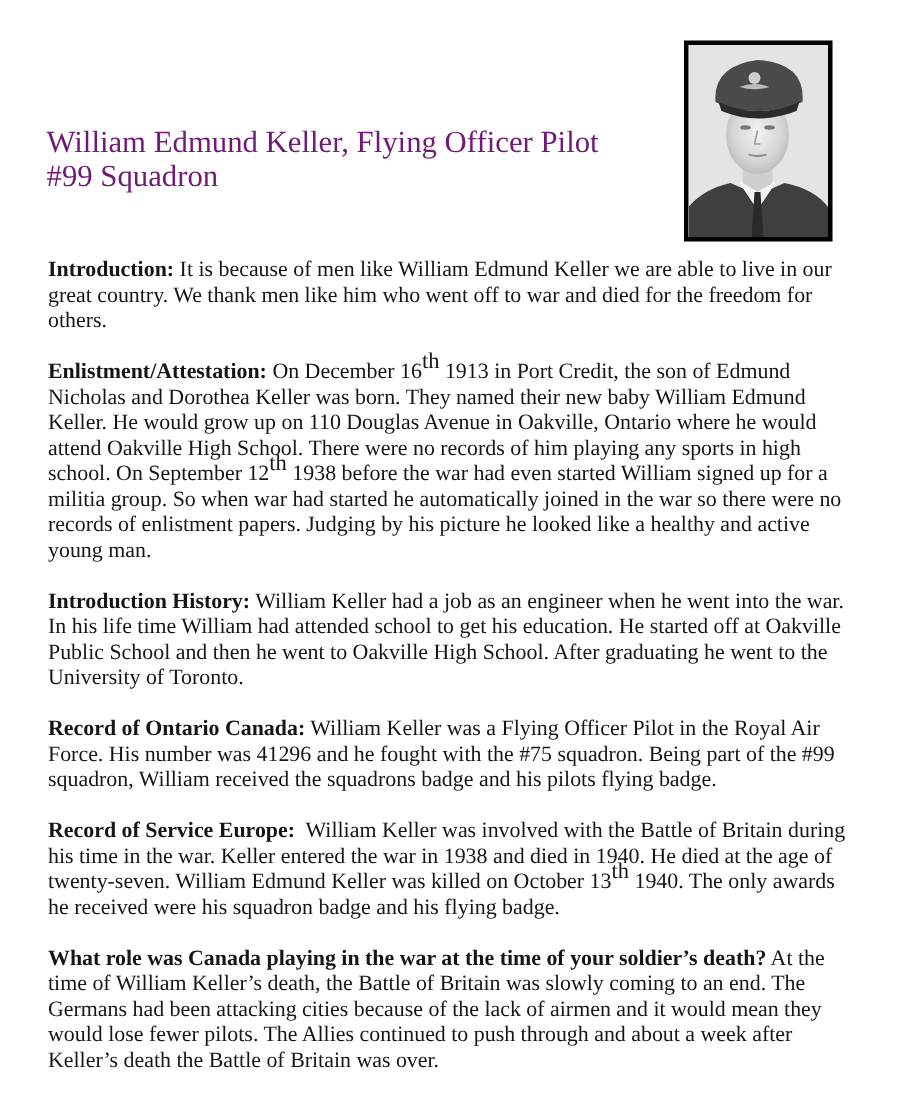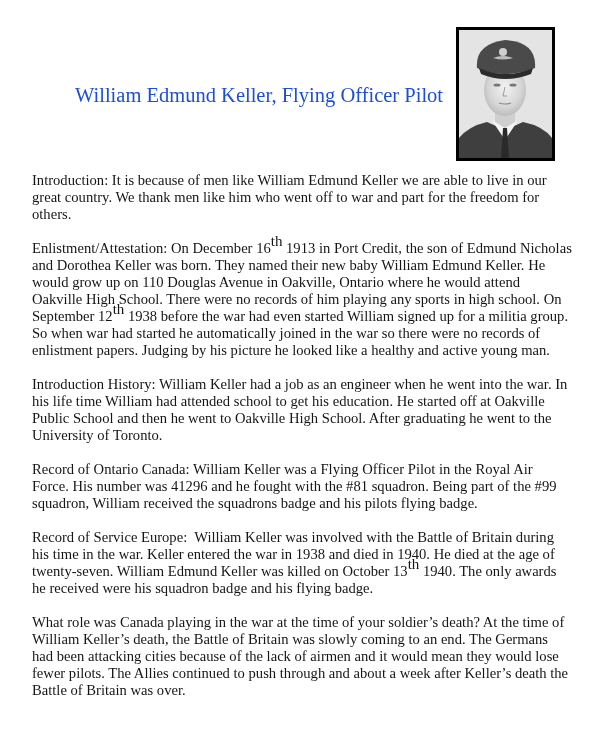--- a/index.html
+++ b/index.html
@@ -2,41 +2,42 @@
 <html><head>
 <meta charset="utf-8">
 <style>
   html, body { margin:0; padding:0; background:#ffffff; }
   body {
     width:600px; height:736px; position:relative; overflow:hidden;
     font-family:"Liberation Serif", "DejaVu Serif", serif; color:#111111;
   }
   .title-block {
     position:absolute; left:31px; top:84px;
-    font-size:20.5px; line-height:23px; color:#1d4ed8;margin-left:44px;
+    font-size:20.5px; line-height:23px; color:#701a75;
   }
   .title-line { display:block; white-space:nowrap; }
   .portrait {
     position:absolute; left:456px; top:27px; width:99px; height:134px;
     box-sizing:border-box; border:3px solid #000; background:#e9e9e9; overflow:hidden;
   }
   .portrait svg { display:block; width:100%; height:100%; }
   .body-text {
     position:absolute; left:32px; top:172px; width:540px;
     font-size:14.6px; line-height:17px; color:#151515;
   }
   .para { margin:0 0 17px 0; }
-  .para-label { font-weight:normal;text-align:center; }
+  .para-label { font-weight:bold;text-align:center; }
   sup { font-size:15px; line-height:0; vertical-align:super; position:relative; top:-1px; }
 </style>
 </head>
 <body>
 
 <div class="title-block">
   <span class="title-line">William Edmund Keller, Flying Officer Pilot</span>
+  <span class="title-line">#99 Squadron</span>
 </div>
 
 <div class="portrait" title="Black and white portrait of William Edmund Keller in RCAF officer's cap and uniform">
   <svg viewBox="0 0 93 128" preserveAspectRatio="none">
     <defs>
       <radialGradient id="face" cx="50%" cy="45%" r="55%">
         <stop offset="0%" stop-color="#f2f2f2"></stop>
         <stop offset="70%" stop-color="#d6d6d6"></stop>
         <stop offset="100%" stop-color="#bdbdbd"></stop>
       </radialGradient>
@@ -62,30 +63,30 @@
     <path d="M18 38 Q16 14 46 10 Q78 12 76 38 Q60 44 46 44 Q30 44 18 38 Z" fill="#4a4a4a"></path>
     <path d="M20 38 Q46 50 74 38 L72 44 Q46 54 22 44 Z" fill="#2b2b2b"></path>
 
     <circle cx="44" cy="22" r="4" fill="#cfcfcf"></circle>
     <path d="M34 28 Q44 24 54 28 Q44 31 34 28 Z" fill="#bdbdbd"></path>
   </svg>
 </div>
 
 <div class="body-text">
   <p class="para">
-    <span class="para-label">Introduction:</span><span> It is because of men like William Edmund Keller we are able to live in our great country. We thank men like him who went off to war and part for the freedom for others.</span>
+    <span class="para-label">Introduction:</span><span> It is because of men like William Edmund Keller we are able to live in our great country. We thank men like him who went off to war and died for the freedom for others.</span>
   </p>
   <p class="para">
     <span class="para-label">Enlistment/Attestation:</span><span> On December 16</span><sup>th</sup><span> 1913 in Port Credit, the son of Edmund Nicholas and Dorothea Keller was born. They named their new baby William Edmund Keller.  He would grow up on 110 Douglas Avenue in Oakville, Ontario where he would attend Oakville High School. There were no records of him playing any sports in high school. On September 12</span><sup>th</sup><span> 1938 before the war had even started William signed up for a militia group.  So when war had started he automatically joined in the war so there were no records of enlistment papers. Judging by his picture he looked like a healthy and active young man.</span>
   </p>
   <p class="para">
     <span class="para-label">Introduction History:</span><span> William Keller had a job as an engineer when he went into the war.  In his life time William had attended school to get his education. He started off at Oakville Public School and then he went to Oakville High School. After graduating he went to the University of Toronto.</span>
   </p>
   <p class="para">
-    <span class="para-label">Record of Ontario Canada:</span><span> William Keller was a Flying Officer Pilot in the Royal Air Force. His number was 41296 and he fought with the #81 squadron.  Being part of the #99 squadron, William received the squadrons badge and his pilots flying badge.</span>
+    <span class="para-label">Record of Ontario Canada:</span><span> William Keller was a Flying Officer Pilot in the Royal Air Force. His number was 41296 and he fought with the #75 squadron.  Being part of the #99 squadron, William received the squadrons badge and his pilots flying badge.</span>
   </p>
   <p class="para">
     <span class="para-label">Record of Service Europe:</span><span style="white-space:pre-wrap">  William Keller was involved with the Battle of Britain during his time in the war. Keller entered the war in 1938 and died in 1940. He died at the age of twenty-seven. William Edmund Keller was killed on October 13</span><sup>th</sup><span> 1940. The only awards he received were his squadron badge and his flying badge.</span>
   </p>
   <p class="para">
     <span class="para-label">What role was Canada playing in the war at the time of your soldier’s death?</span><span> At the time of William Keller’s death, the Battle of Britain was slowly coming to an end. The Germans had been attacking cities because of the lack of airmen and it would mean they would lose fewer pilots. The Allies continued to push through and about a week after Keller’s death the Battle of Britain was over.</span>
   </p>
 </div>
 
 </body></html>

